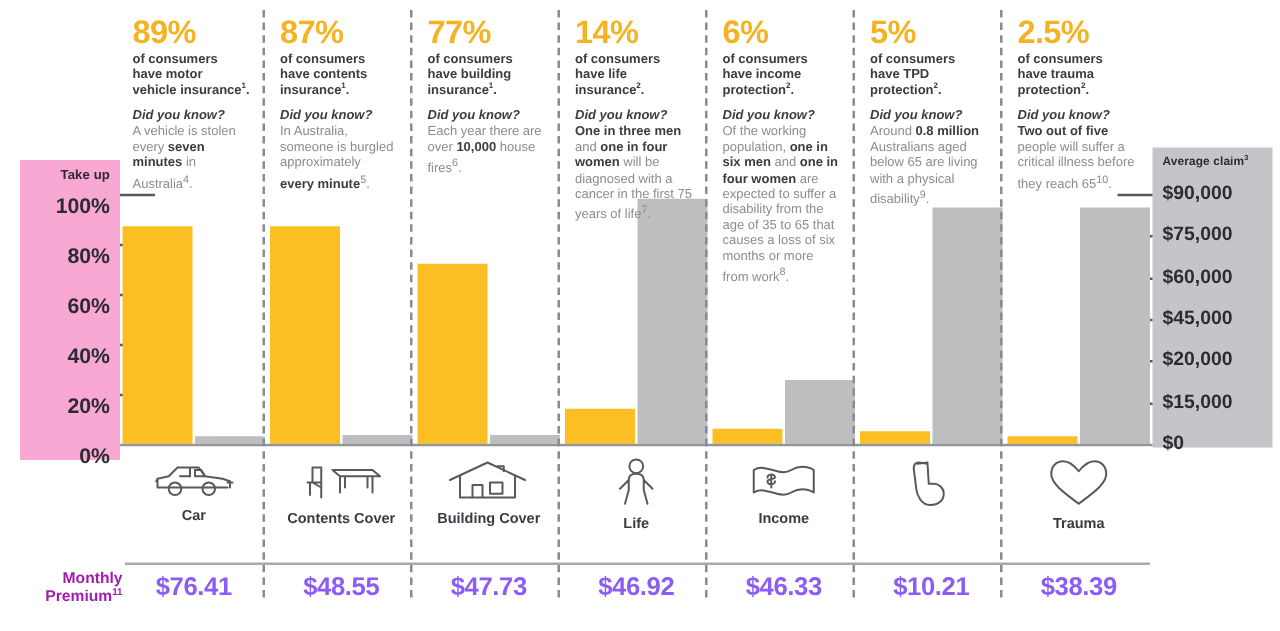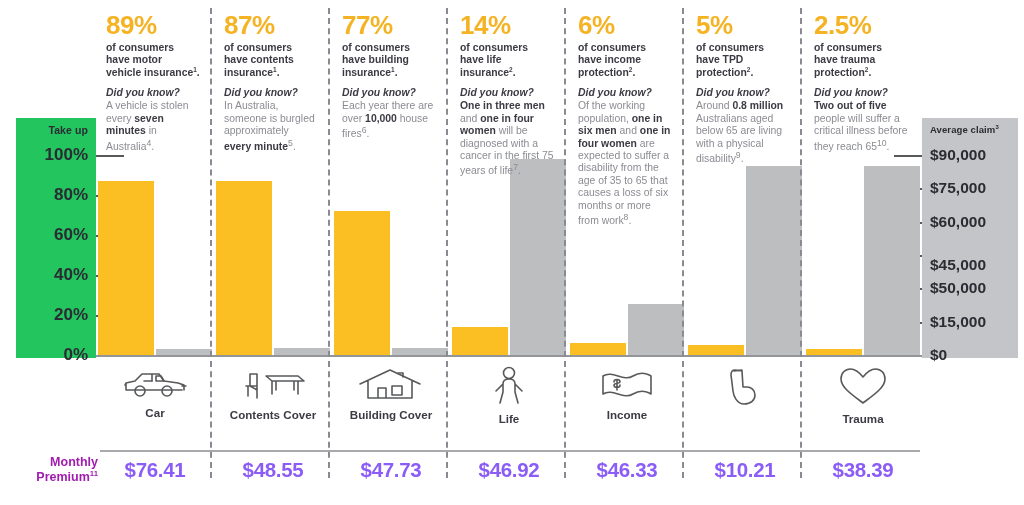--- a/index.html
+++ b/index.html
@@ -13,21 +13,21 @@
   
   .axis-panel{position:absolute;box-sizing:border-box;}
   .axis-panel .axis-title{
     font-size:10.5px;font-weight:bold;color:#2b2b33;text-align:right;
     letter-spacing:.1px;
   }
   .axis-panel .axis-tick{
     position:absolute;right:8px;font-weight:bold;color:#2b2b33;
     white-space:nowrap;line-height:1;
   }
-  #leftAxis{left:16px;top:118px;width:80px;height:240px;background:#22c55e;}
+  #leftAxis{left:16px;top:128px;width:80px;height:240px;background:#f9a8d4;}
   #leftAxis .axis-title{position:absolute;right:8px;top:6px;}
   #leftAxis .axis-tick{font-size:17px;}
 
   #rightAxis{left:922px;top:118px;width:96px;height:240px;background:#C4C5C8;}
   #rightAxis .axis-title{position:absolute;left:8px;top:6px;text-align:left;
     font-size:9.5px;}
   #rightAxis .axis-tick{right:auto;left:8px;font-size:15.5px;}
   .sup{font-size:.62em;vertical-align:super;line-height:0;}
 
   
@@ -94,22 +94,22 @@
   </div>
 
   <div id="rightAxis" class="axis-panel">
     <div class="axis-title">
       <span>Average claim</span><span class="sup">3</span>
     </div>
     <div id="rightTicks">
         <div class="axis-tick" style="top: 29px;">$90,000</div>
         <div class="axis-tick" style="top: 62.3333px;">$75,000</div>
         <div class="axis-tick" style="top: 95.6667px;">$60,000</div>
-        <div class="axis-tick" style="top: 139px;">$45,000</div>
-        <div class="axis-tick" style="top: 162.333px;">$50,000</div>
+        <div class="axis-tick" style="top: 129px;">$45,000</div>
+        <div class="axis-tick" style="top: 162.333px;">$20,000</div>
         <div class="axis-tick" style="top: 195.667px;">$15,000</div>
         <div class="axis-tick" style="top: 229px;">$0</div>
       </div>
   </div>
 
   <div id="plot">
     <div id="ticksLeft">
         <div class="gridtick" style="top: 5px;"></div>
         <div class="gridtick" style="top: 45px;"></div>
         <div class="gridtick" style="top: 85px;"></div>

